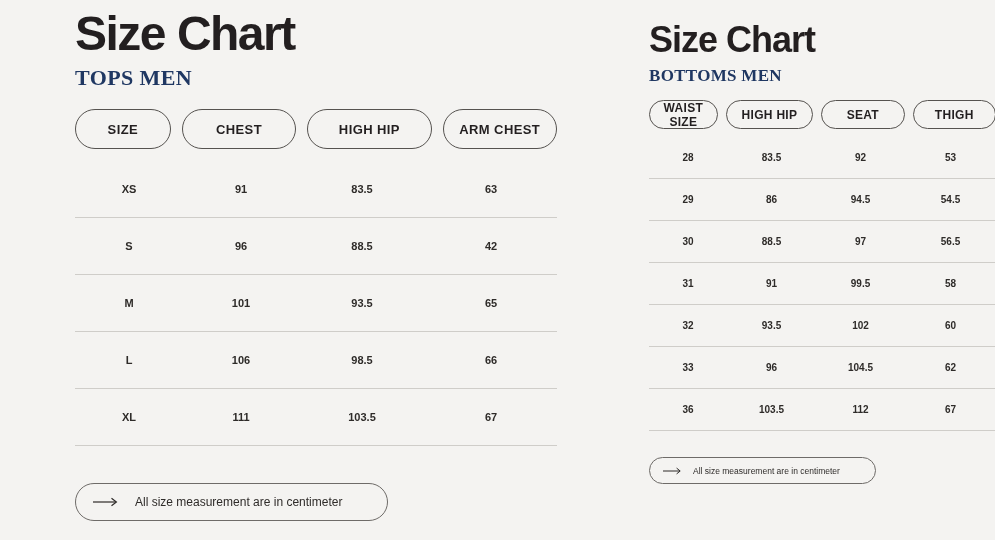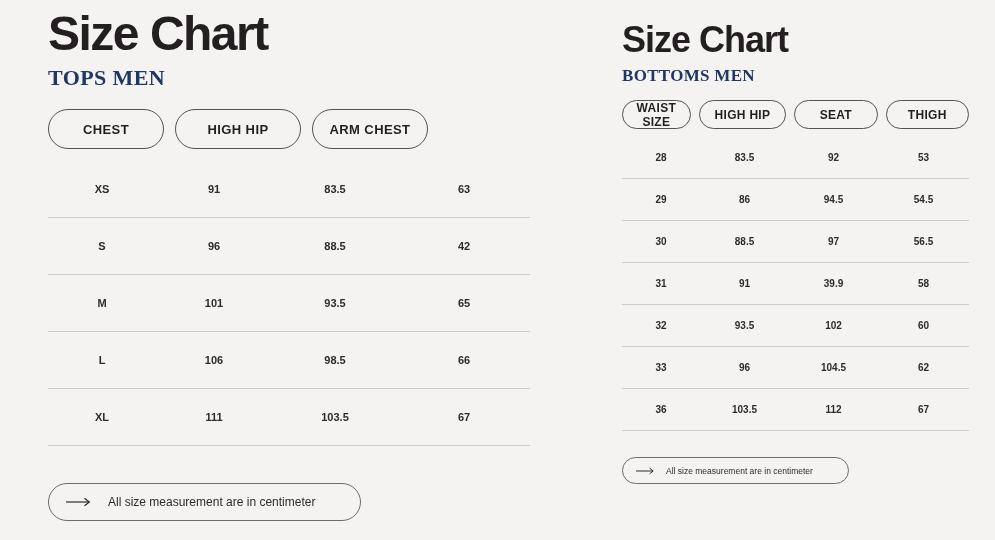--- a/index.html
+++ b/index.html
@@ -12,20 +12,21 @@
     background: #f4f3f1;
     font-family: "Liberation Sans", sans-serif;
     overflow: hidden;
     position: relative;
   }
   .page {
     position: relative;
     width: 799px;
     height: 540px;
     display: flex;
+    margin-left: 27px;
   }
 
   
   .panel {
     position: absolute;
     box-sizing: border-box;
   }
   .panel-tops {
     left: 48px;
     top: 0;
@@ -192,20 +193,21 @@
 </head>
 <body>
 
 <div class="page">
 
   <section class="panel panel-tops">
     <h1 class="title">Size Chart</h1>
     <h2 class="subtitle">TOPS MEN</h2>
 
     <div class="pill-row">
+      <div class="pill c0">SIZE</div>
       <div class="pill c1">CHEST</div>
       <div class="pill c2">HIGH HIP</div>
       <div class="pill c3">ARM CHEST</div>
     </div>
 
     <table class="table">
       <colgroup>
         <col class="c0">
           <col class="c1">
           <col class="c2">
@@ -289,21 +291,21 @@
         </tr>
         <tr>
           <td>30</td>
           <td>88.5</td>
           <td>97</td>
           <td>56.5</td>
         </tr>
         <tr>
           <td>31</td>
           <td>91</td>
-          <td>39.9</td>
+          <td>99.5</td>
           <td>58</td>
         </tr>
         <tr>
           <td>32</td>
           <td>93.5</td>
           <td>102</td>
           <td>60</td>
         </tr>
         <tr>
           <td>33</td>

